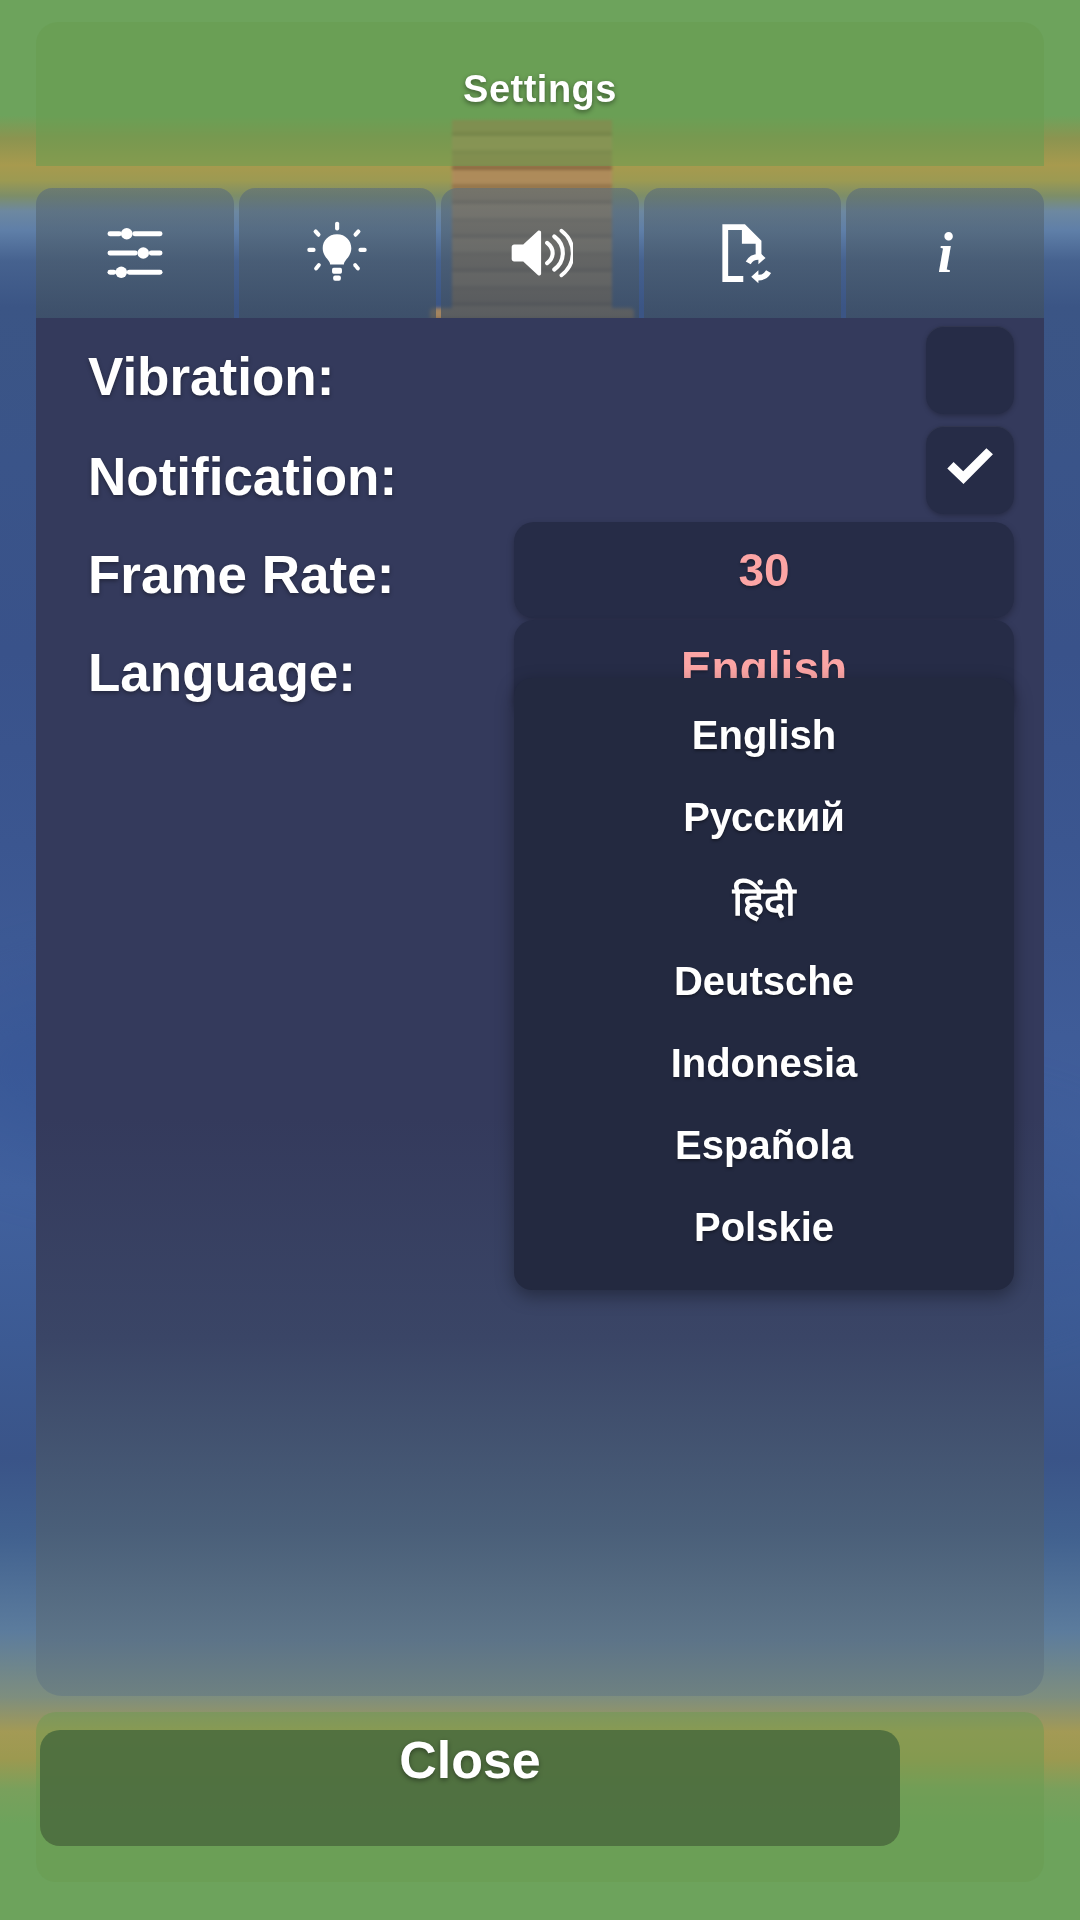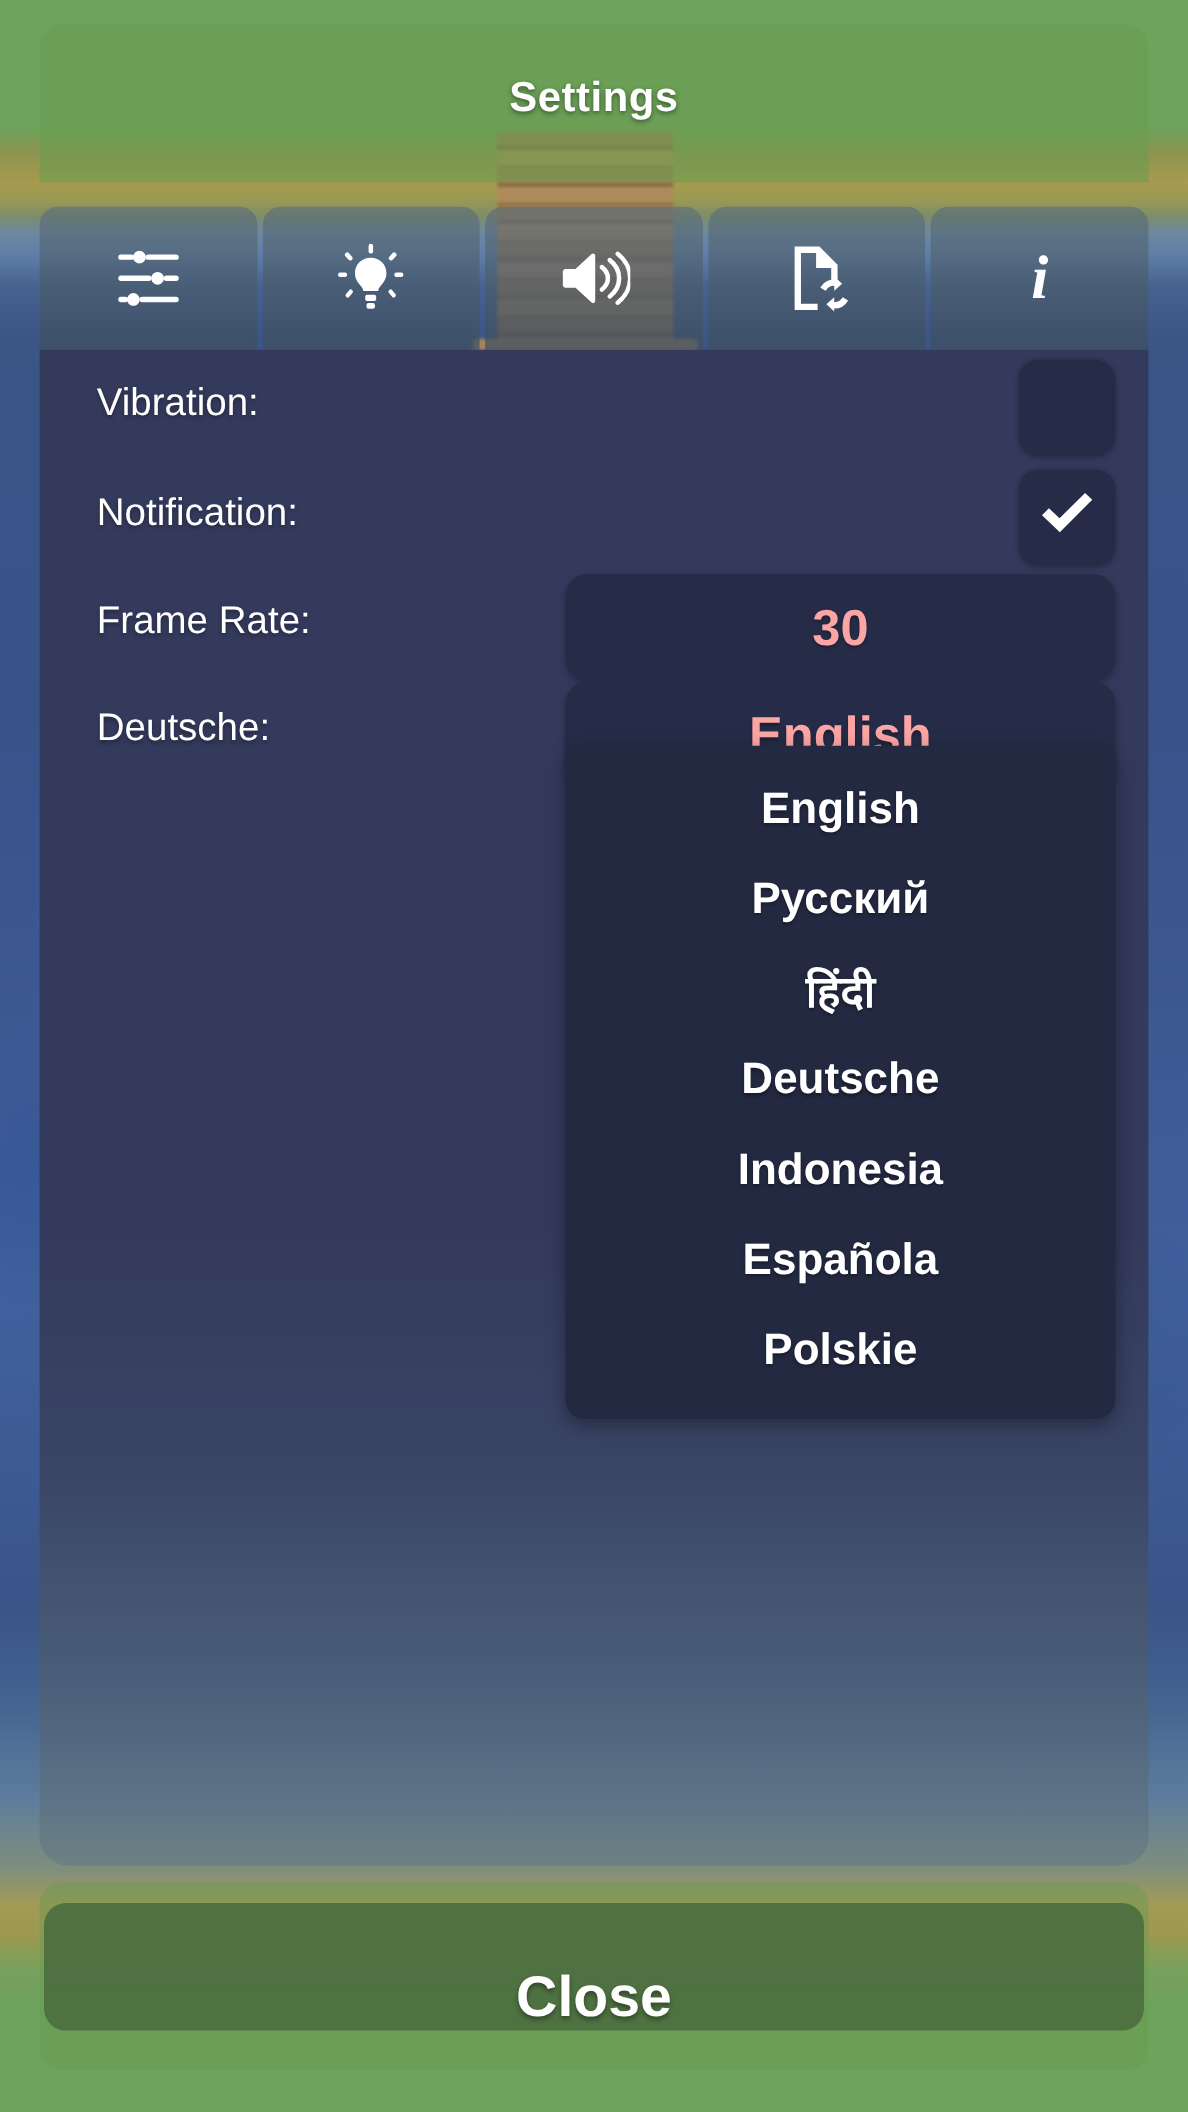--- a/index.html
+++ b/index.html
@@ -118,21 +118,21 @@
     overflow:hidden;
   }
 
   
   .row {
     position:absolute; left:0; width:100%;
     display:flex; align-items:center;
   }
   .row-label {
     position:absolute; left:52px;
-    color:#ffffff; font-size:35px; font-weight:normal;
+    color:#ffffff; font-size:53px; font-weight:bold;
     white-space:nowrap;
     text-shadow:0 2px 4px rgba(0,0,0,.35);
   }
   
   .checkbox {
     position:absolute; right:30px;
     width:88px; height:88px;
     background:#262c47;
     border-radius:18px;
     box-shadow:inset 0 1px 0 rgba(255,255,255,.05), 0 2px 5px rgba(0,0,0,.25);
@@ -170,24 +170,24 @@
     text-shadow:0 2px 3px rgba(0,0,0,.35);
   }
 
   
   #close-wrap {
     position:absolute; left:0; top:1690px; width:100%; height:170px;
     background:rgba(104,156,80,.45);
     border-radius:20px;
   }
   #close-button {
-    position:absolute; left:4px; top:18px; width:1000px; height:116px;
+    position:absolute; left:4px; top:18px; width:860px; height:116px;
     background:rgba(77,110,63,.92);
     border-radius:20px;
-    display:flex; align-items:flex-end; justify-content:center;
+    display:flex; align-items:flex-start; justify-content:center;
     color:#ffffff; font-size:52px; font-weight:bold;
     cursor:pointer;
     text-shadow:0 2px 5px rgba(0,0,0,.4);
   }
 </style>
 </head>
 <body>
 
 <div id="scene">
   <div class="blob" style="left:-60px; top:980px; width:420px; height:180px; background:#2d4f93;"></div>
@@ -287,21 +287,21 @@
     </div>
 
     <div class="row" style="top:200px; height:100px;">
       <div class="row-label" style="top:26px;">Frame Rate:</div>
       <div class="pill" style="top:4px;">
         <span>30</span>
       </div>
     </div>
 
     <div class="row" style="top:298px; height:100px;">
-      <div class="row-label" style="top:26px;">Deutsche:</div>
+      <div class="row-label" style="top:26px;">Language:</div>
       <div class="pill" style="top:4px;">
         <span>English</span>
       </div>
     </div>
 
     <div id="dropdown">
       <div class="option">English</div>
       <div class="option">Русский</div>
       <div class="option">हिंदी</div>
       <div class="option">Deutsche</div>

